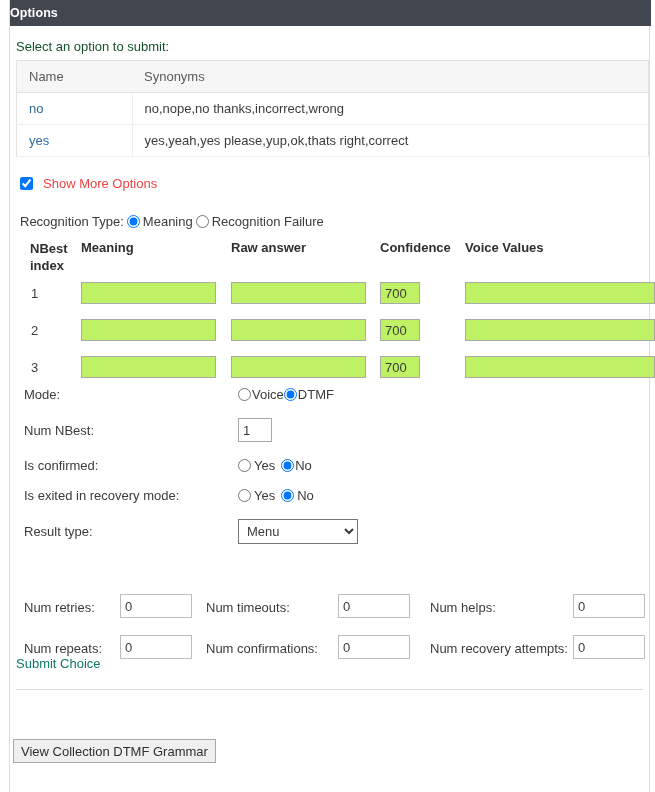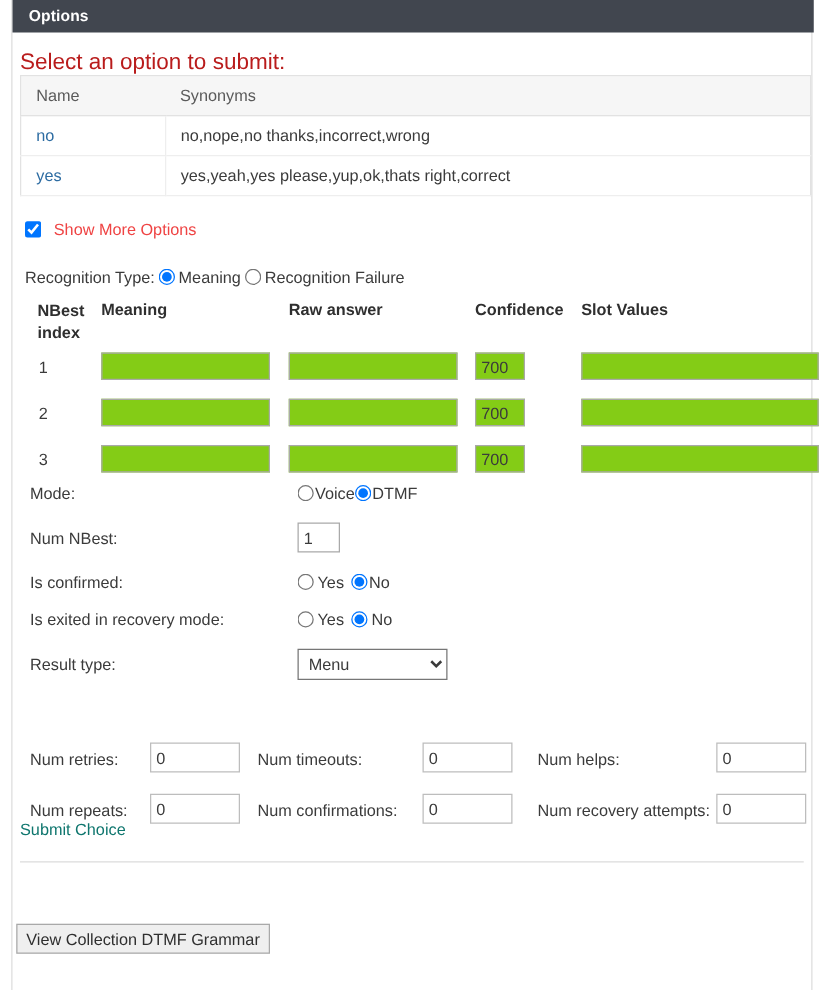--- a/index.html
+++ b/index.html
@@ -30,39 +30,38 @@
     position: absolute;
     left: 0px;
     top: 0px;
     width: 641px;
     height: 26px;
     background: #41464f;
     color: #ffffff;
     font-size: 12.5px;
     font-weight: bold;
     line-height: 26px;
-    padding-left: 13px;
     box-sizing: border-box;
     letter-spacing: 0.1px;
   }
 
   .body-area {
     position: absolute;
     left: 0;
     top: 26px;
     width: 639px;
     height: 766px;
   }
 
   .select-label {
     position: absolute;
     left: 6px;
     top: 13px;
-    font-size: 18px;
-    color: #b91c1c;
+    font-size: 13px;
+    color: #14532d;
   }
 
   
   table.opt-table {
     position: absolute;
     left: 6px;
     top: 34px;
     width: 633px;
     border-collapse: collapse;
     font-size: 13px;
@@ -136,21 +135,21 @@
   .nb-h-raw     { left: 221px; top: 6px; }
   .nb-h-conf    { left: 370px; top: 6px; }
   .nb-h-slot    { left: 455px; top: 6px; }
 
   .nb-row { position: absolute; left: 0; width: 639px; height: 22px; }
   .nb-idx { position: absolute; left: 21px; top: 4px; font-size: 13px; color: #3b3b3b; }
   .fld {
     position: absolute;
     box-sizing: border-box;
     border: 1px solid #a9a9a9;
-    background: #84cc16;
+    background: #bef264;
     font-family: "Liberation Sans", sans-serif;
     font-size: 13px;
     color: #3b3b3b;
     padding: 1px 4px;
     height: 22px;
     outline: none;
   }
   .fld-meaning { left: 71px;  width: 135px; }
   .fld-raw     { left: 221px; width: 135px; }
   .fld-conf    { left: 370px; width: 40px; }
@@ -292,21 +291,21 @@
     </div>
 
     <div class="nbest">
       <div class="nb-head nb-h-index">
         <span>NBest</span><br>
         <span>index</span>
       </div>
       <div class="nb-head nb-h-meaning">Meaning</div>
       <div class="nb-head nb-h-raw">Raw answer</div>
       <div class="nb-head nb-h-conf">Confidence</div>
-      <div class="nb-head nb-h-slot">Slot Values</div>
+      <div class="nb-head nb-h-slot">Voice Values</div>
 
       <div class="nb-row" style="top:48px">
         <div class="nb-idx">1</div>
         <input class="fld fld-meaning" type="text" value="" style="">
         <input class="fld fld-raw" type="text" value="" style="">
         <input class="fld fld-conf" type="text" value="700" style="">
         <input class="fld fld-slot" type="text" value="" style="">
       </div>
 
       <div class="nb-row" style="top:85px">

